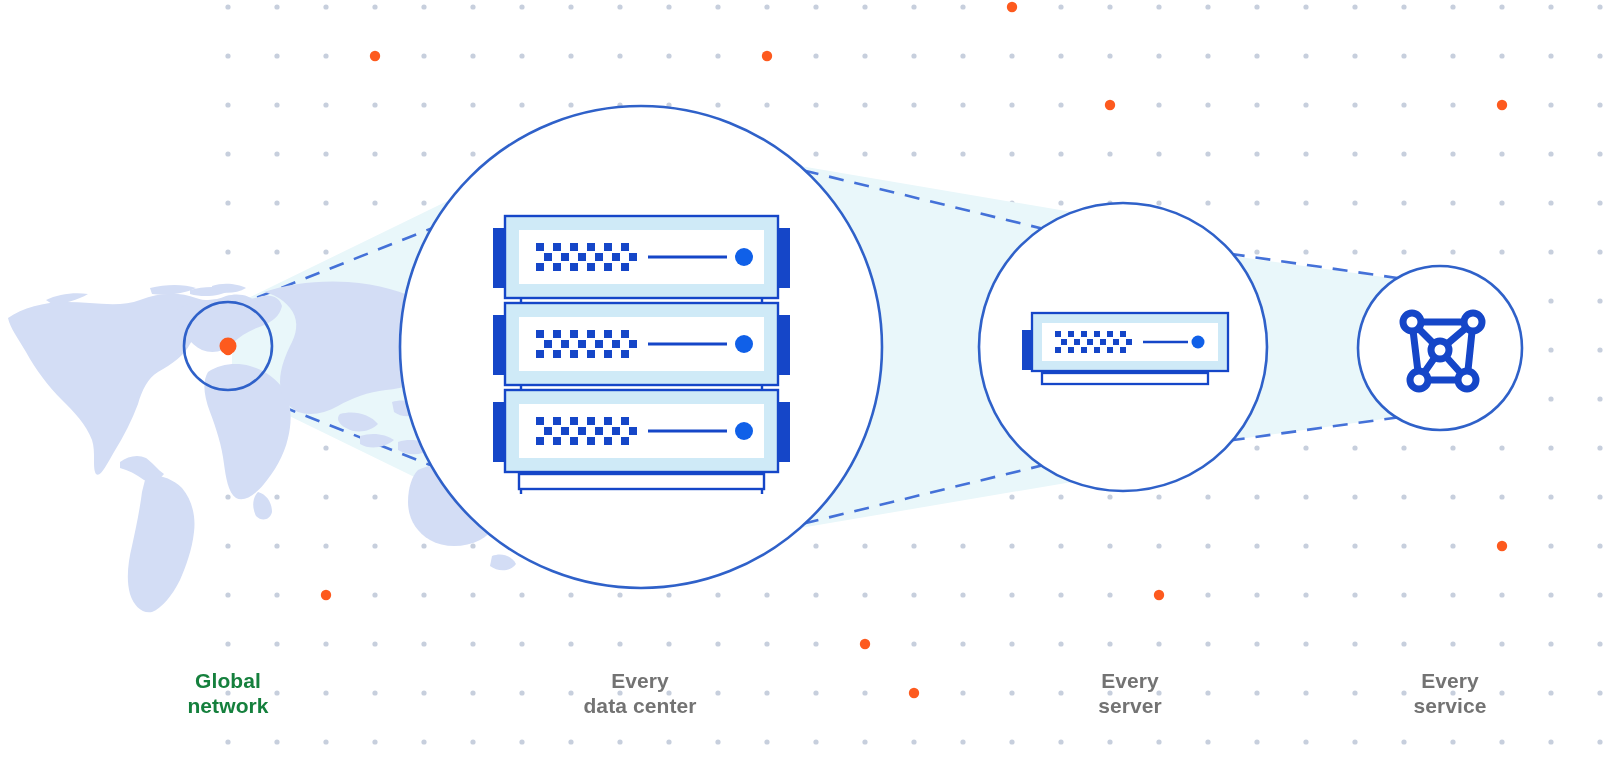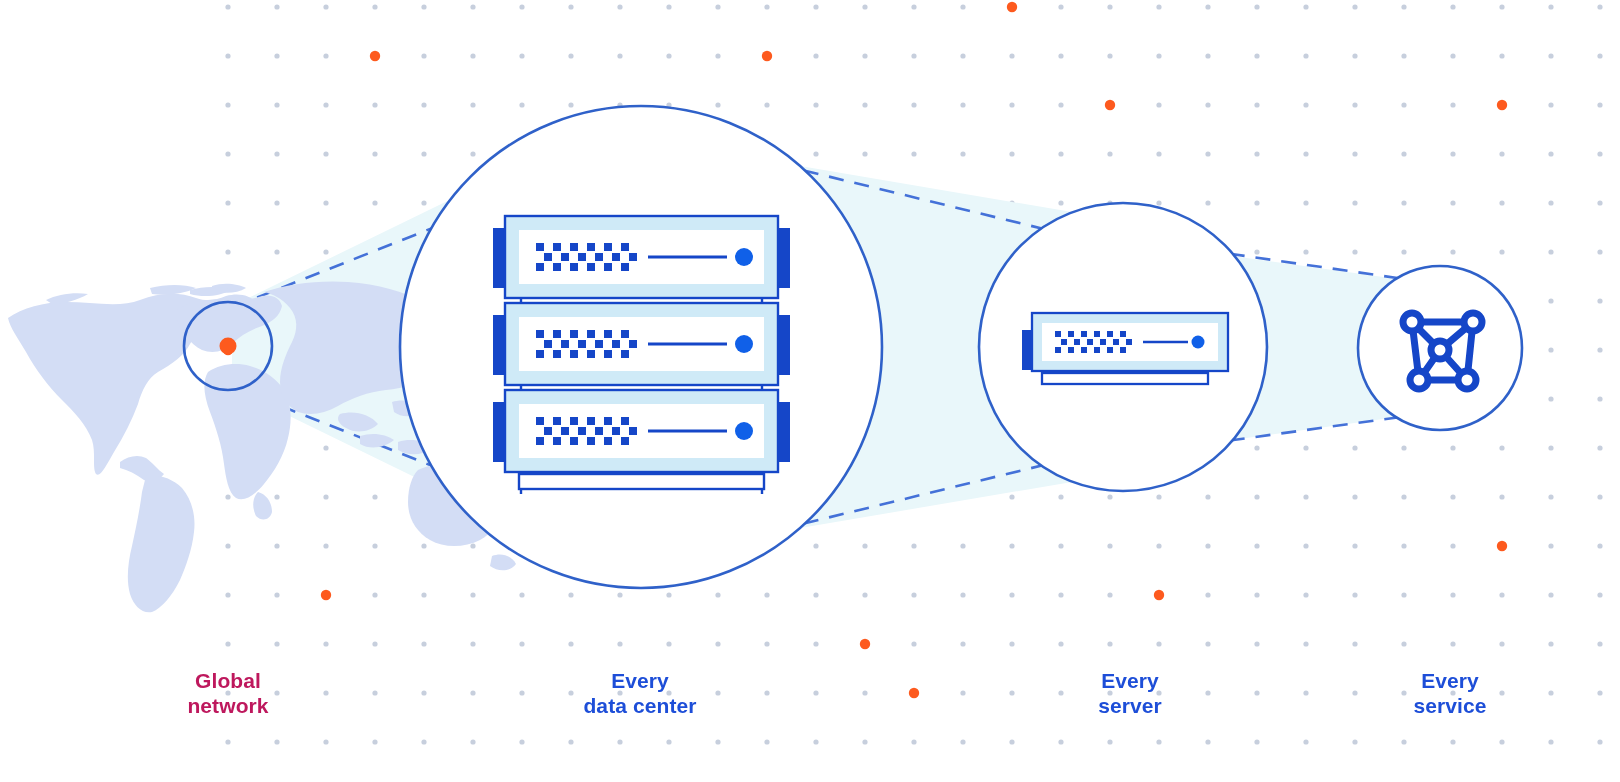--- a/index.html
+++ b/index.html
@@ -22,23 +22,23 @@
   }
   #labels{pointer-events:none;}
   .label{
     position:absolute;
     text-align:center;
     font-size:21px;
     line-height:25px;
     font-weight:700;
     letter-spacing:.1px;
     white-space:pre-line;
-    color:#1d4ed8;
+    color:#737373;
   }
-  .label.accent{color:#be185d;}
+  .label.accent{color:#15803d;}
   .lbl-global{left:118px;  top:668px; width:220px;}
   .lbl-dc{    left:530px;  top:668px; width:220px;}
   .lbl-server{left:1020px; top:668px; width:220px;}
   .lbl-service{left:1340px;top:668px; width:220px;}
 </style>
 </head>
 <body>
 
 <div id="stage">
 

